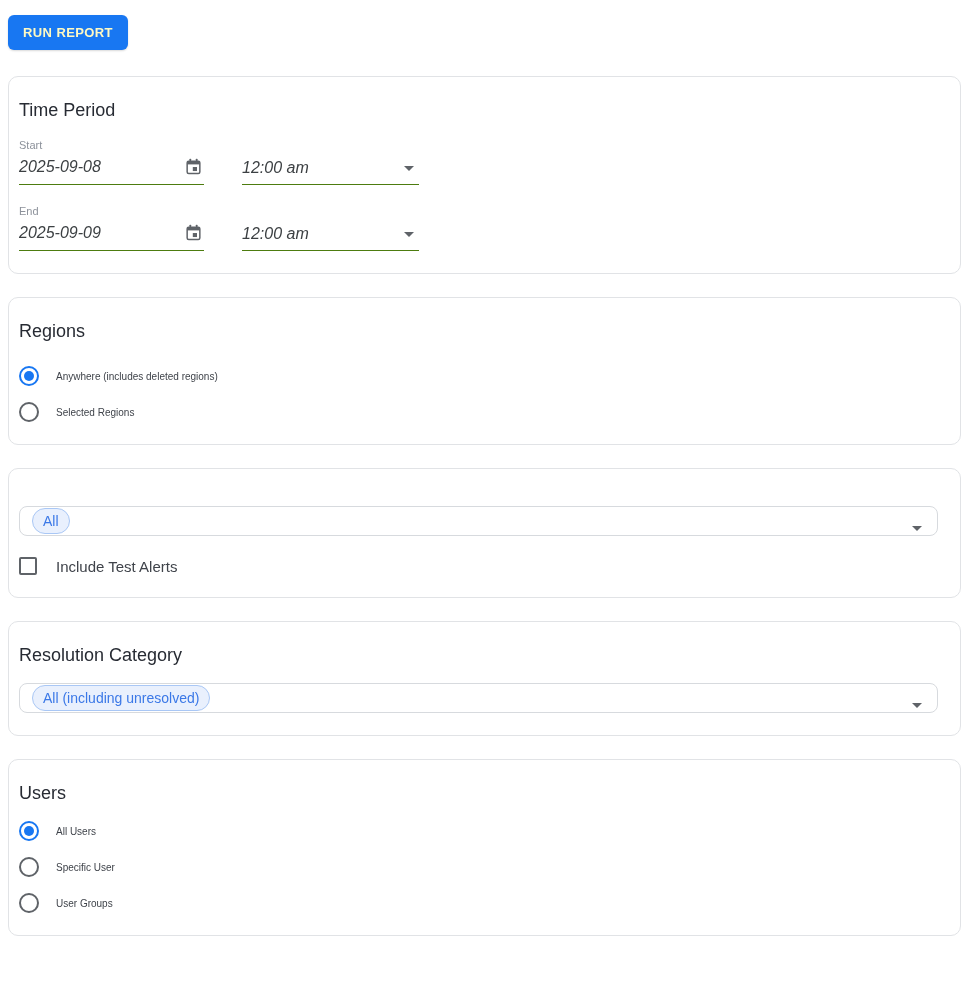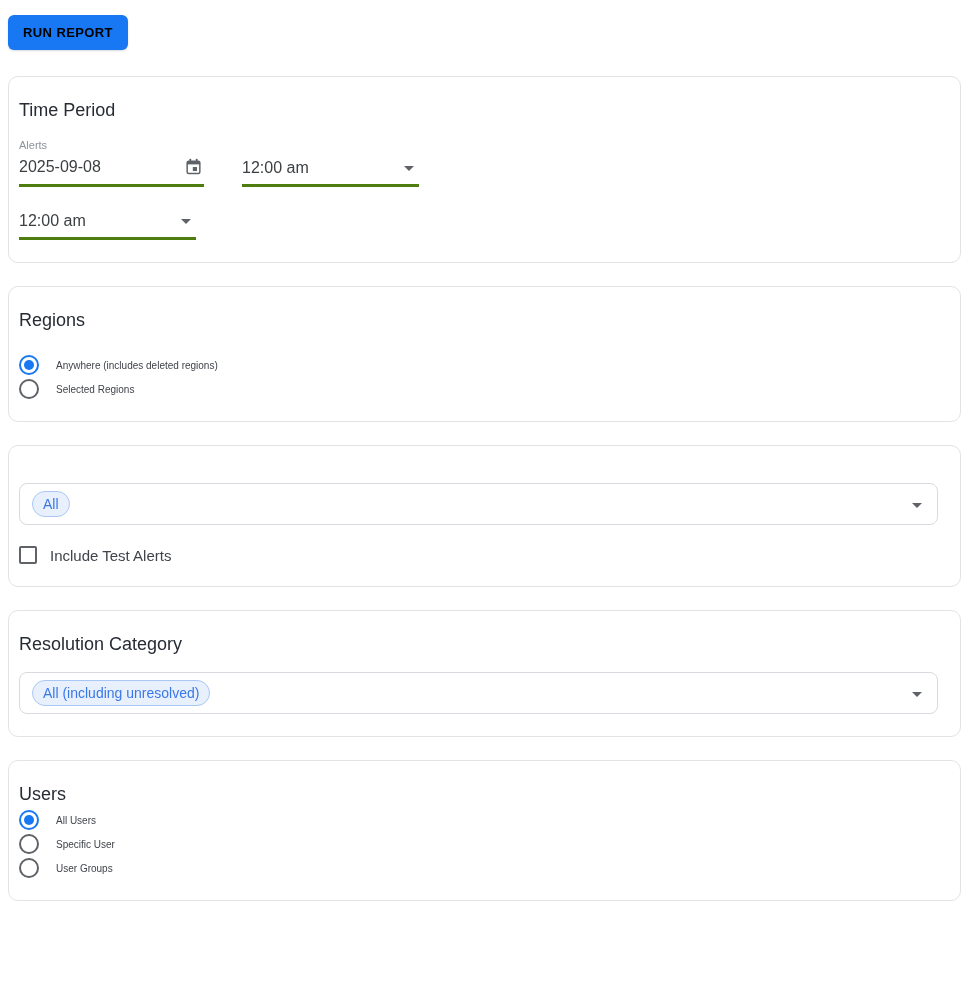--- a/index.html
+++ b/index.html
@@ -13,123 +13,134 @@
   }
   .page-header {
     display: flex; align-items: flex-start; justify-content: space-between;
     padding: 4px 0 0 0;
   }
   .page-title {
     font-size: 26px; font-weight: bold; color: #21242b;
     letter-spacing: 0.2px; line-height: 34px;
   }
   .run-btn {
-    background: var(--accent, #1877f2); color: #000000; border: none;
+    background: var(--accent, #1877f2); color: #fef9c3; border: none;
     border-radius: 6px; padding: 10px 15px;
     font-family: "Liberation Sans", sans-serif;
     font-size: 13px; font-weight: bold; letter-spacing: 0.4px;
     cursor: pointer; box-shadow: 0 1px 2px rgba(0,0,0,0.15);
     margin-right: 0; margin-top: 3px;
   }
   .card {
     border: 1px solid #e1e3e6; border-radius: 10px;
     background: #fff; padding: 21px 22px 22px 10px;
     margin-top: 23px;
   }
   .card:first-of-type { margin-top: 26px; }
   .card-title { font-size: 18px; font-weight: normal; color: #272b33; line-height: 24px; }
 
   
   .field-group { margin-top: 17px; }
   .field-label { font-size: 11px; color: #8d929b; display: block; }
   .input-row { display: flex; align-items: flex-end; gap: 38px; }
   .u-field {
     position: relative; display: flex; align-items: center; justify-content: space-between;
-    border-bottom: 3px solid #4d7c0f; padding: 5px 0 7px 0; cursor: pointer;
+    border-bottom: 1px solid #4d7c0f; padding: 5px 0 7px 0; cursor: pointer; font-style: italic;
   }
   .u-field.date-field { width: 185px; }
   .u-field.time-field { width: 177px; }
   .u-field .value { font-size: 16px; color: #3c4043; }
   .cal-icon { width: 21px; height: 21px; color: #5f6368; flex: none; }
   .arrow-down {
     width: 0; height: 0; flex: none;
     border-left: 5px solid transparent; border-right: 5px solid transparent;
     border-top: 5.5px solid #5f6368; margin-right: 5px;
   }
 
   
-  .radio-row { display: flex; align-items: center; gap: 17px; margin-top: 4px; cursor: pointer; }
+  .radio-row { display: flex; align-items: center; gap: 17px; margin-top: 16px; cursor: pointer; }
   .radio {
     width: 20px; height: 20px; border-radius: 50%;
     border: 2px solid #5f6368; flex: none; position: relative; background: #fff;
   }
   .radio.selected { border-color: var(--accent, #1877f2); }
   .radio.selected::after {
     content: ""; position: absolute; left: 3px; top: 3px;
     width: 10px; height: 10px; border-radius: 50%;
     background: var(--accent, #1877f2);
   }
   .radio-label { font-size: 10px; color: #3f434a; }
 
   
   .select-box {
     margin-top: 16px; position: relative;
     border: 1px solid #d7dade; border-radius: 8px;
-    height: 42px; display: flex; align-items: center;
+    height: 30px; display: flex; align-items: center;
     padding: 0 40px 0 12px; cursor: pointer; background: #fff;
   }
   .select-box .arrow-down { position: absolute; right: 15px; top: 19px; margin: 0; }
   .chip {
     display: inline-block; font-size: 14px; line-height: 24px;
     color: var(--chip-text, #3b78e7);
     background: var(--chip-bg, #e9f0fd);
     border: 1px solid var(--chip-border, #a9c7f5);
     border-radius: 13px; padding: 0 10px;
   }
 
   
-  .checkbox-row { display: flex; align-items: center; gap: 13px; margin-top: 21px; cursor: pointer; }
+  .checkbox-row { display: flex; align-items: center; gap: 19px; margin-top: 21px; cursor: pointer; }
   .checkbox {
     width: 18px; height: 18px; border: 2px solid #5f6368;
     border-radius: 2px; background: #fff; flex: none;
   }
   .checkbox-label { font-size: 15px; color: #3f434a; }
 </style>
 </head>
 <body>
 
 <div class="page-header">
   <button class="run-btn">RUN REPORT</button>
 </div>
 
 <section class="card">
   <h2 class="card-title">Time Period</h2>
 
   <div class="field-group">
-    <span class="field-label">Alerts</span>
+    <span class="field-label">Start</span>
     <div class="input-row">
       <div class="u-field date-field">
         <span class="value">2025-09-08</span>
         <svg class="cal-icon" viewBox="0 0 24 24">
           <rect x="4.75" y="6" width="14.5" height="14" rx="1.8" fill="none" stroke="currentColor" stroke-width="1.7"></rect>
           <rect x="4.75" y="6" width="14.5" height="3.6" fill="currentColor"></rect>
           <rect x="7.4" y="3.2" width="1.9" height="3.4" rx="0.6" fill="currentColor"></rect>
           <rect x="14.7" y="3.2" width="1.9" height="3.4" rx="0.6" fill="currentColor"></rect>
           <rect x="11.2" y="12.6" width="4.8" height="4.6" fill="currentColor"></rect>
         </svg>
       </div>
       <div class="u-field time-field">
         <span class="value">12:00 am</span>
         <span class="arrow-down"></span>
       </div>
     </div>
   </div>
 
   <div class="field-group" style="margin-top:20px">
+    <span class="field-label">End</span>
     <div class="input-row">
+      <div class="u-field date-field">
+        <span class="value">2025-09-09</span>
+        <svg class="cal-icon" viewBox="0 0 24 24">
+          <rect x="4.75" y="6" width="14.5" height="14" rx="1.8" fill="none" stroke="currentColor" stroke-width="1.7"></rect>
+          <rect x="4.75" y="6" width="14.5" height="3.6" fill="currentColor"></rect>
+          <rect x="7.4" y="3.2" width="1.9" height="3.4" rx="0.6" fill="currentColor"></rect>
+          <rect x="14.7" y="3.2" width="1.9" height="3.4" rx="0.6" fill="currentColor"></rect>
+          <rect x="11.2" y="12.6" width="4.8" height="4.6" fill="currentColor"></rect>
+        </svg>
+      </div>
       <div class="u-field time-field">
         <span class="value">12:00 am</span>
         <span class="arrow-down"></span>
       </div>
     </div>
   </div>
 </section>
 
 <section class="card">
   <h2 class="card-title">Regions</h2>

